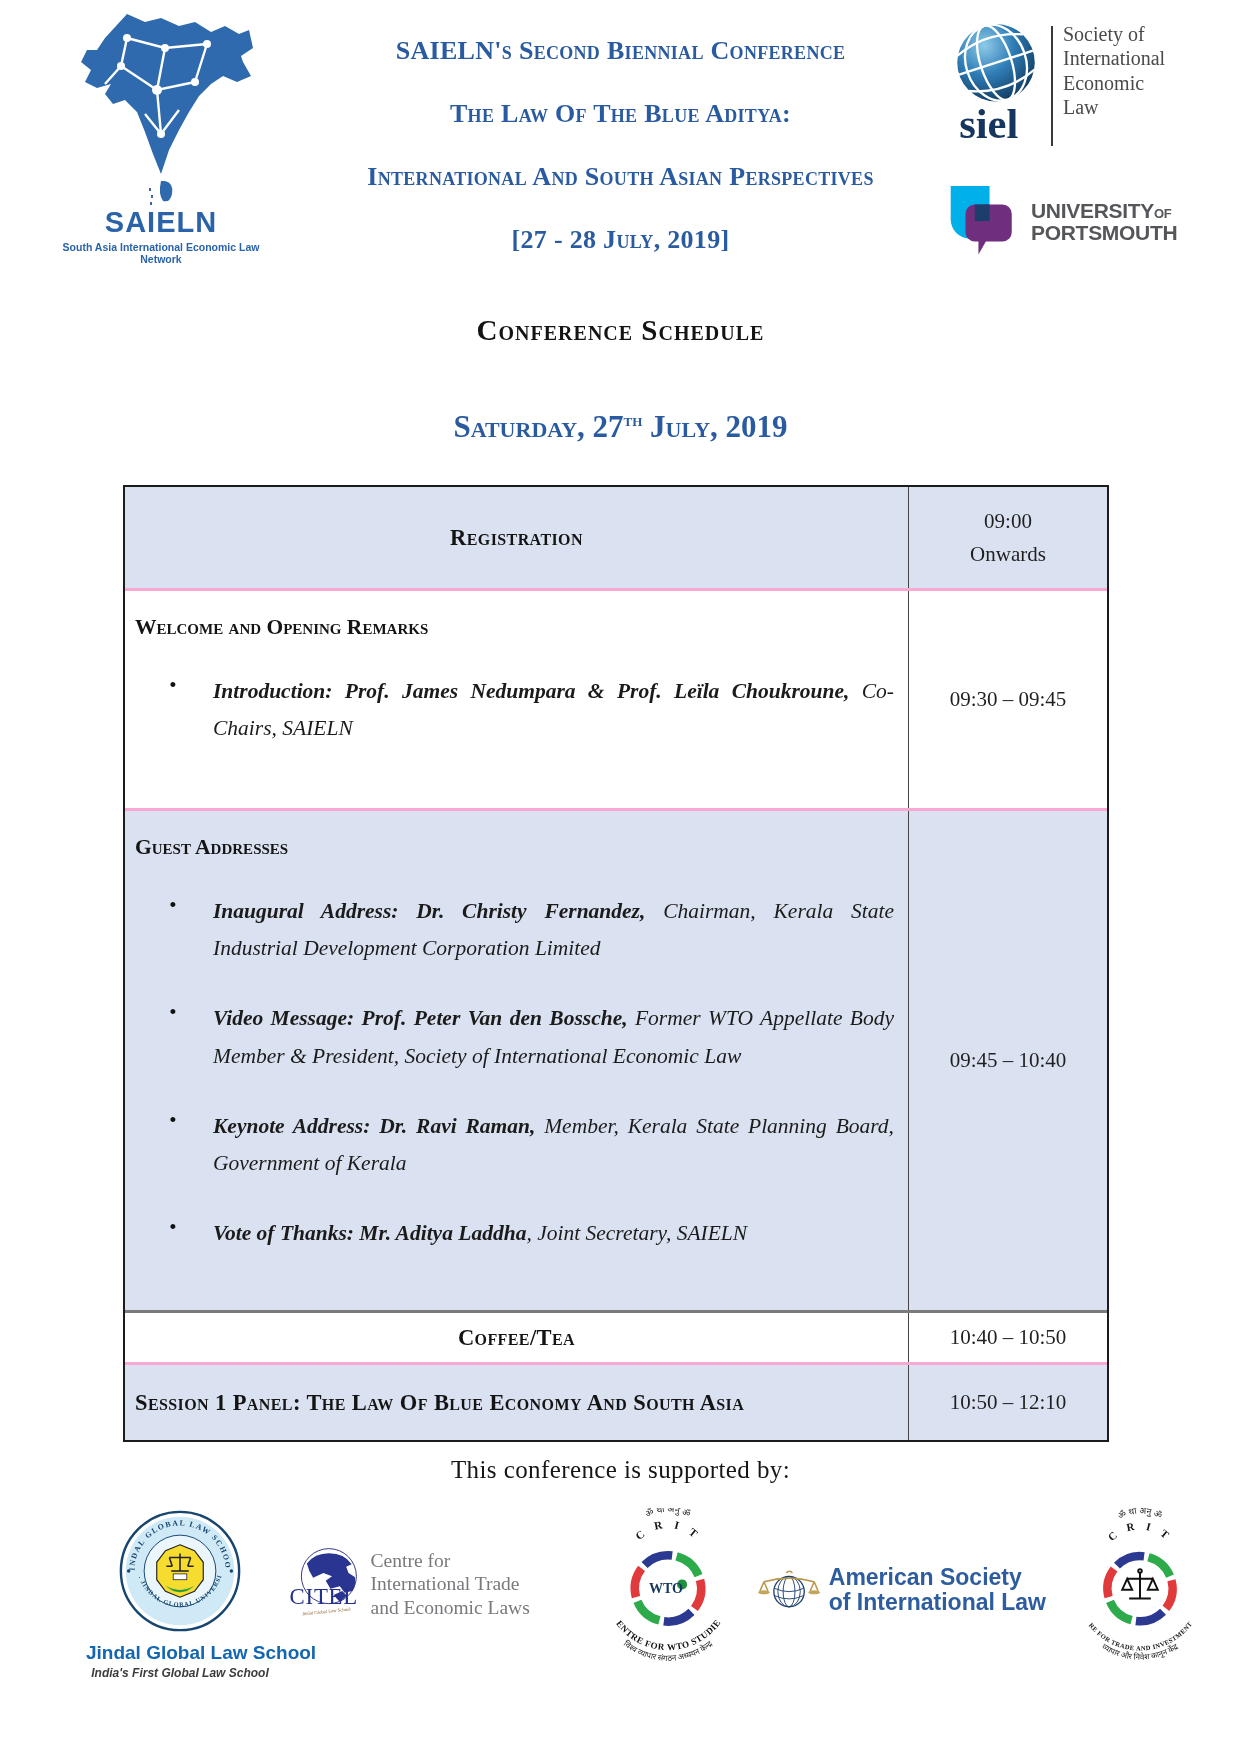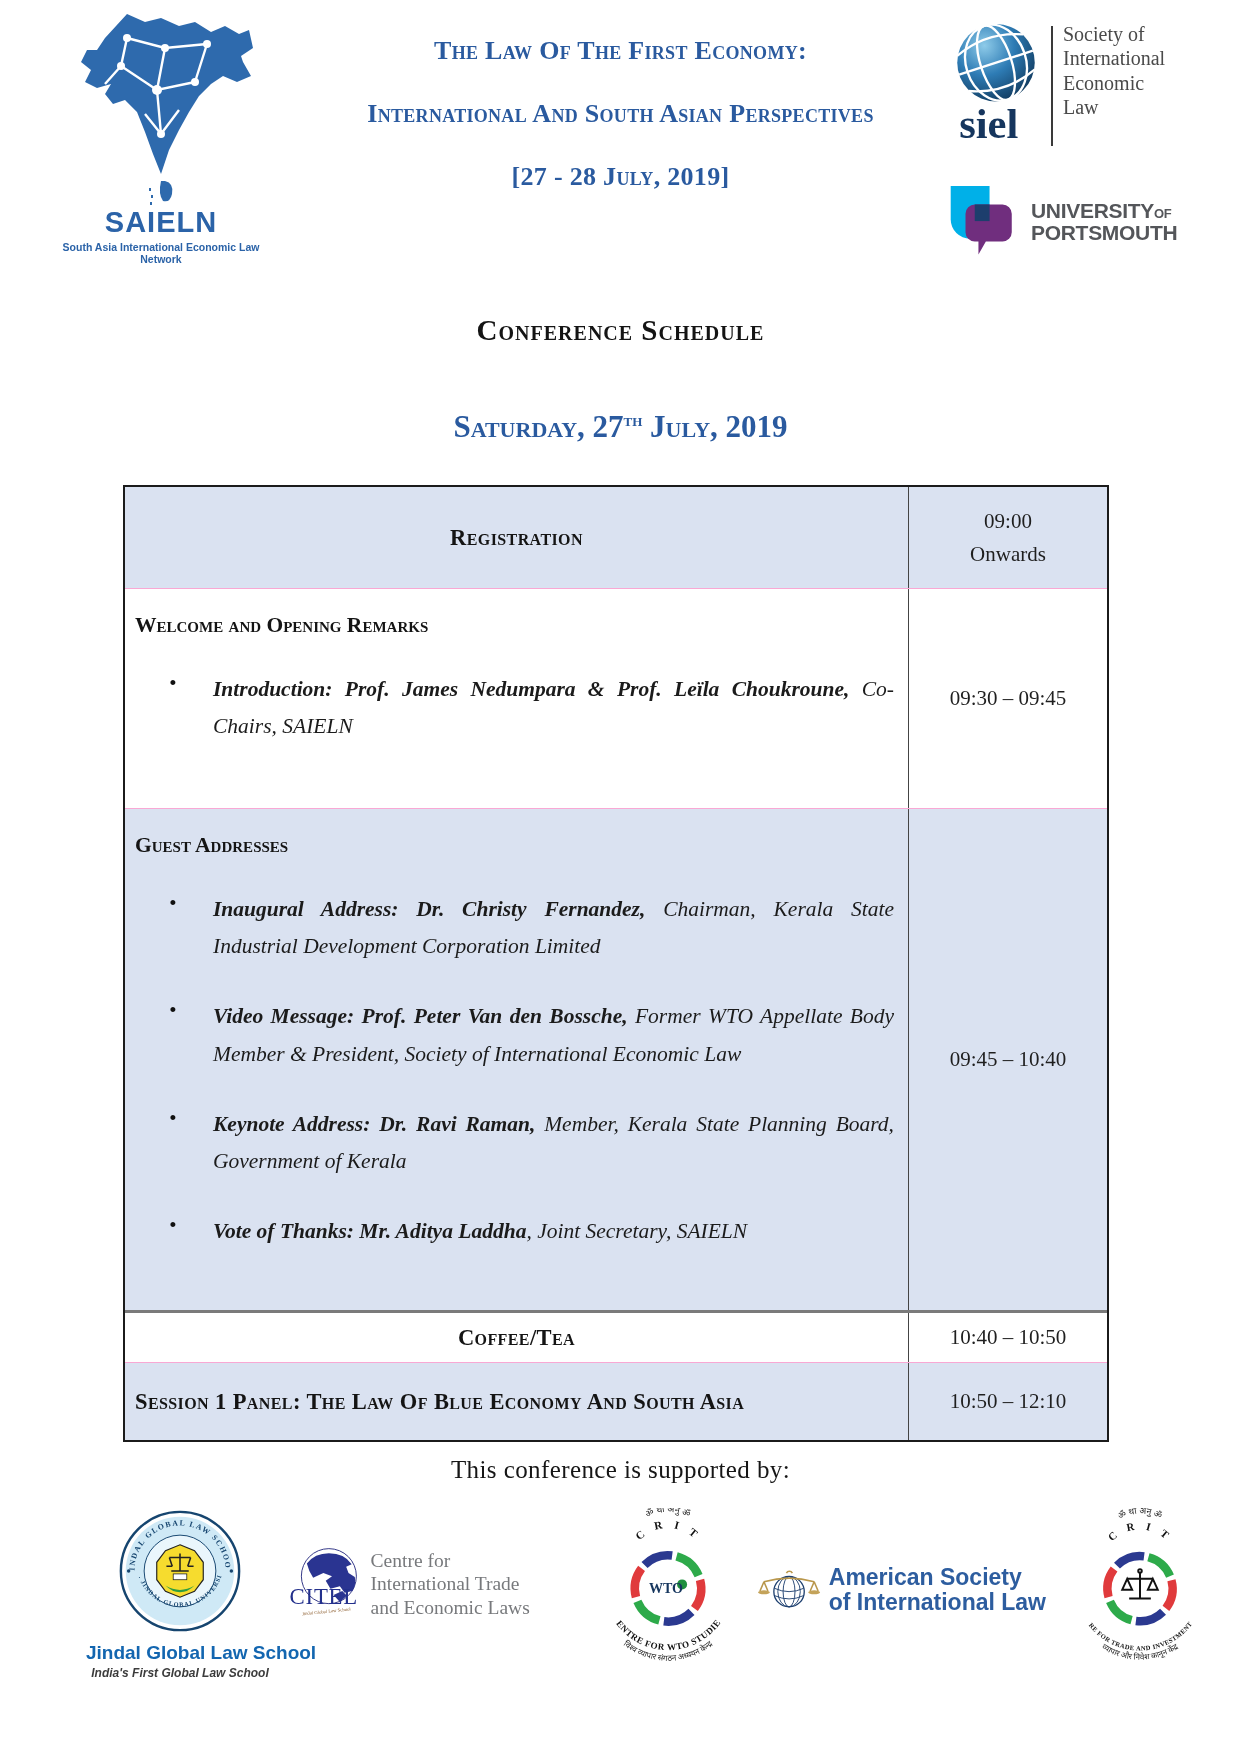--- a/index.html
+++ b/index.html
@@ -24,21 +24,21 @@
   .uop-text { font-family: "Liberation Sans", sans-serif; color: #54565a; font-weight: bold; font-size: 21px; line-height: 1.05; letter-spacing: -0.3px; margin-left: 10px; }
   .uop-of { font-size: 13px; }
 
   
   .sched-title { text-align: center; font-variant: small-caps; font-weight: bold; font-size: 29px; color: #141414; margin-top: 24px; letter-spacing: 1px; }
   .day-title { text-align: center; font-variant: small-caps; font-weight: bold; font-size: 31px; color: #2a5a9f; margin-top: 62px; }
   .day-title sup { font-size: 0.58em; }
 
   
   .tbl { width: 986px; margin: 40px 0 0 123px; border: 2px solid #1b1b1b; }
-  .row { display: flex; border-top: 1px solid #f9a8d4; }
+  .row { display: flex; border-top: 3px solid #f9a8d4; }
   .row:first-child { border-top: none; }
   .row.shaded { background: #dae2f1; }
   .cell-main { width: 784px; flex: none; border-right: 1px solid #444; padding: 0 10px; }
   .cell-main.center { display: flex; align-items: center; justify-content: center; }
   .cell-time { flex: 1; display: flex; flex-direction: column; align-items: center; justify-content: center; font-size: 21px; color: #1f1f1f; text-align: left; line-height: 1.55; }
   .banner-label { font-variant: small-caps; font-weight: bold; font-size: 22.5px; letter-spacing: 0.4px; color: #141414; }
   .section-heading { font-variant: small-caps; font-weight: bold; font-size: 21.5px; color: #141414; padding-top: 24px; }
   .bullet { display: flex; margin-top: 33px; padding-left: 34px; padding-right: 4px; font-style: italic; }
   .bullet .dot { width: 44px; flex: none; font-size: 21px; color: #111; }
   .bullet .dot::before { content: "\2022"; }
@@ -88,21 +88,22 @@
             <circle cx="96" cy="86" r="5"></circle>
             <circle cx="134" cy="78" r="4"></circle>
           <circle cx="100" cy="130" r="4"></circle>
         </g>
       </svg>
       <div class="saieln-name">SAIELN</div>
       <div class="saieln-tag">South Asia International Economic Law Network</div>
     </div>
 
     <div class="hdr-titles">
-      <div class="hdr-title-line">The Law Of The First Economy:</div>
+      <div class="hdr-title-line">SAIELN's Second Biennial Conference</div>
+      <div class="hdr-title-line">The Law Of The Blue Aditya:</div>
       <div class="hdr-title-line">International And South Asian Perspectives</div>
       <div class="hdr-title-line">[27 - 28 July, 2019]</div>
     </div>
 
     <div class="hdr-logos">
       <div class="siel">
         <div class="siel-left">
           <svg width="98" height="124" viewBox="0 0 100 128">
             <defs>
               <radialGradient id="sg" cx="35%" cy="28%" r="85%">

